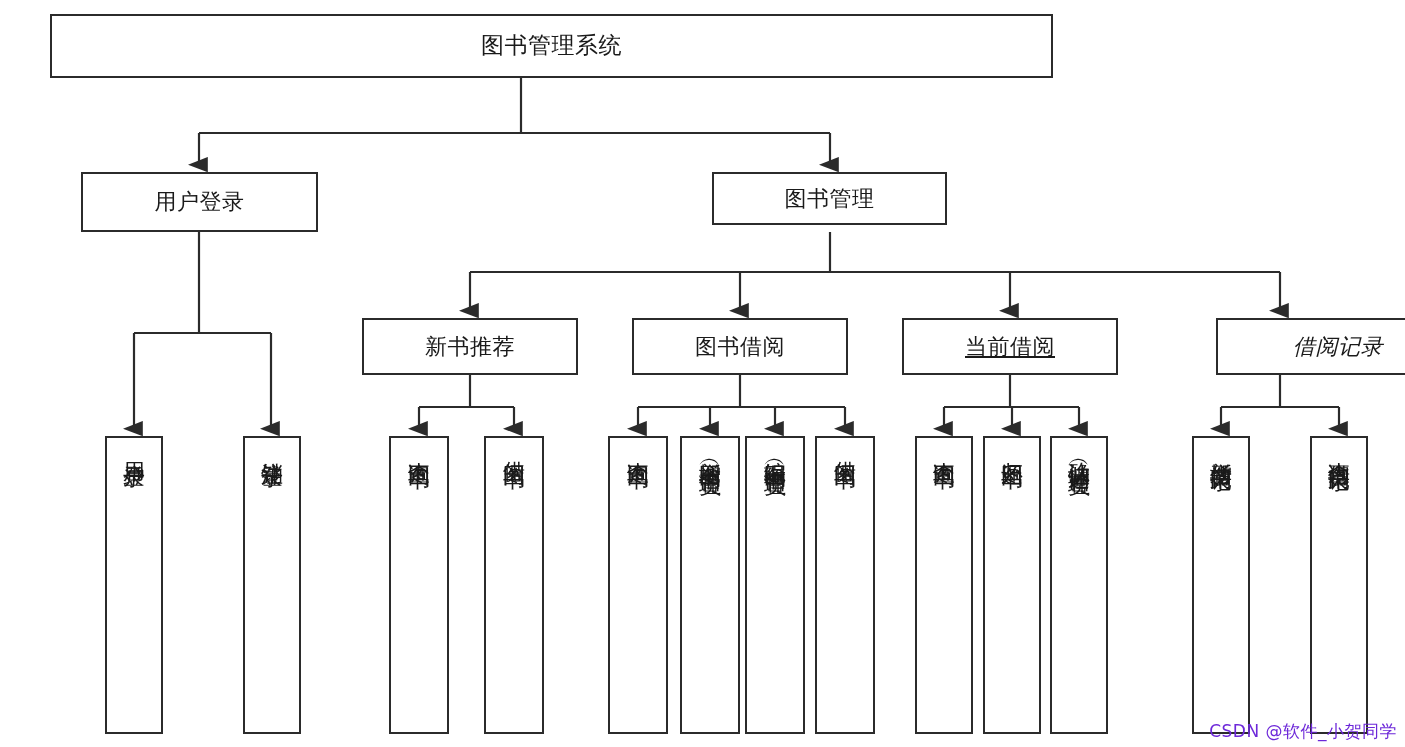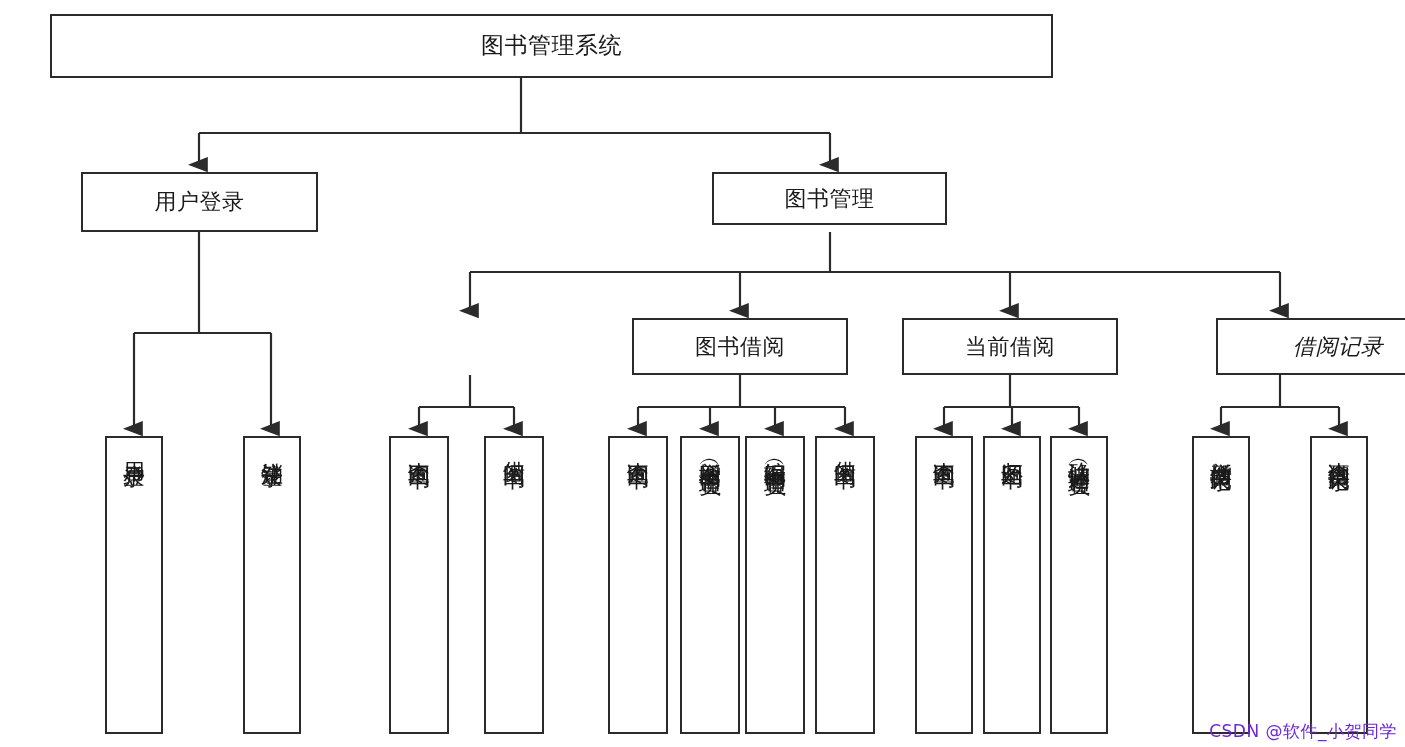--- a/index.html
+++ b/index.html
@@ -138,24 +138,27 @@
     <span class="label">图书管理系统</span>
   </div>
 
   <div class="node horiz" style="left:81px; top:172px; width:237px; height:60px;">
     <span class="label">用户登录</span>
   </div>
   <div class="node horiz" style="left:712px; top:172px; width:235px; height:53px;">
     <span class="label">图书管理</span>
   </div>
 
+  <div class="node horiz" style="left:362px; top:318px; width:216px; height:57px;">
+    <span class="label">新书推荐</span>
+  </div>
   <div class="node horiz" style="left:632px; top:318px; width:216px; height:57px;">
     <span class="label">图书借阅</span>
   </div>
-  <div class="node horiz" style="left:902px; top:318px; width:216px; height:57px;">
+  <div class="node horiz" style="left:902px; top:318px; width:216px; height:57px;text-decoration:underline;">
     <span class="label">当前借阅</span>
   </div>
   <div class="node horiz" style="left:1216px; top:318px; width:244px; height:57px;font-style:italic;">
     <span class="label">借阅记录</span>
   </div>
 
   <div class="node vert" style="left:105px; top:436px; width:58px; height:298px;">
     <span class="label">用户登录</span>
   </div>
   <div class="node vert" style="left:243px; top:436px; width:58px; height:298px;">

